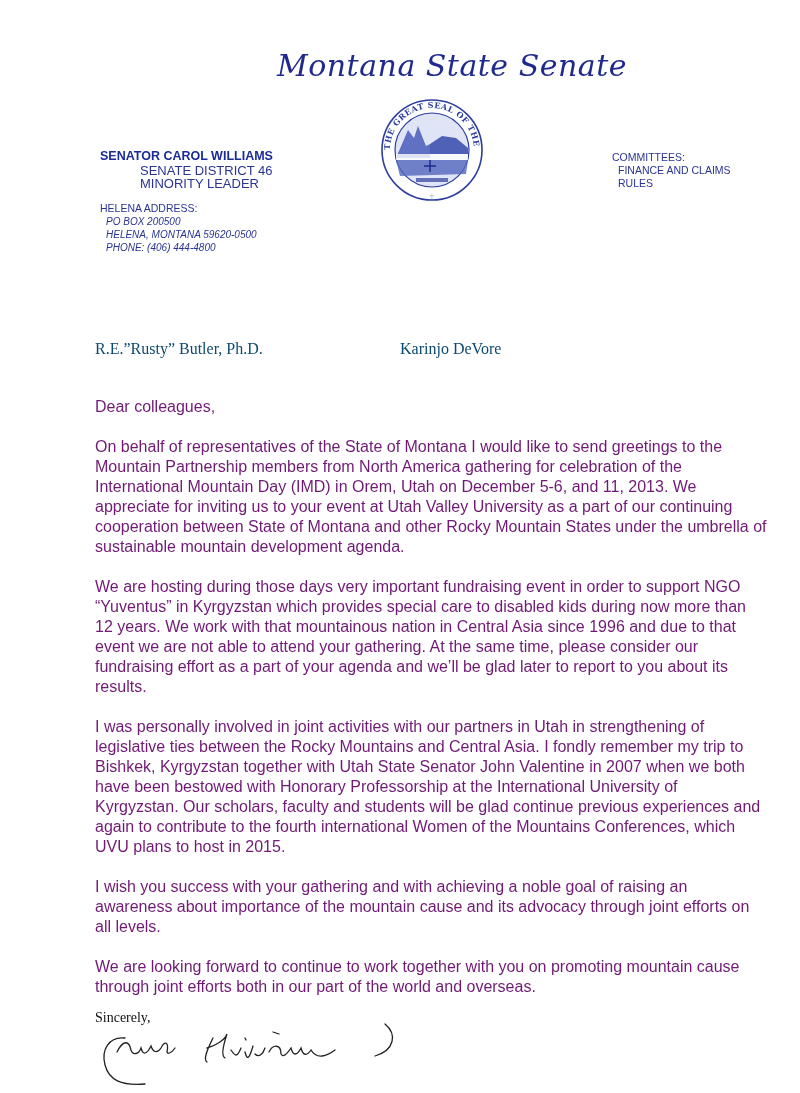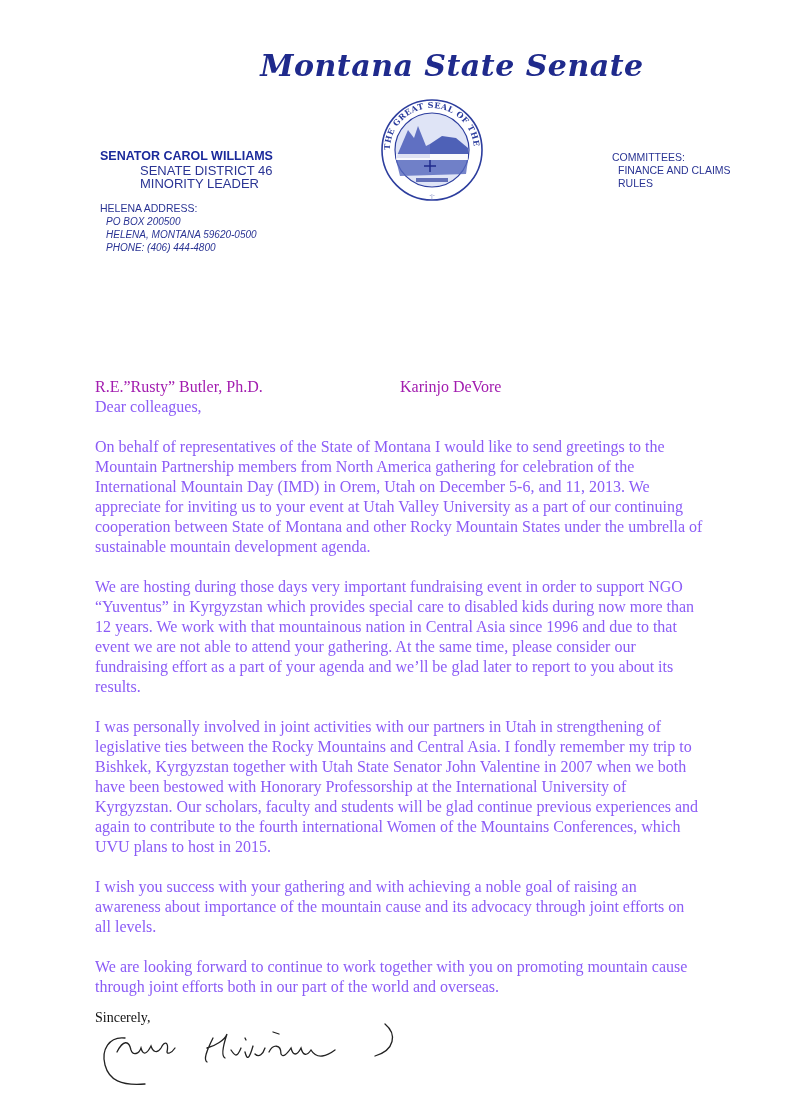--- a/index.html
+++ b/index.html
@@ -1,21 +1,21 @@
 <!DOCTYPE html>
 <html><head>
 <meta charset="utf-8">
 <style>
   html, body { margin: 0; padding: 0; background: #ffffff; }
   body { width: 800px; height: 1093px; position: relative; overflow: hidden; }
   .page { position: absolute; left: 0; top: 0; width: 800px; height: 1093px; background: #fff; }
 
   .masthead {
     position: absolute; left: 0; top: 48px; width: 800px; text-align: center;
-    font-family: "DejaVu Serif", serif; font-weight: bold; font-size: 30px;
+    font-family: "DejaVu Serif", serif; font-weight: normal; font-size: 30px;
     color: #1f2a8c; letter-spacing: 0.5px; font-style: italic;
   }
   .masthead span { display: inline-block; transform: translateX(52px); }
 
   .seal { position: absolute; left: 380px; top: 96px; width: 104px; height: 116px; }
 
   .motto {
     position: absolute; left: 330px; top: 222px; width: 220px; text-align: center;
     font-family: "DejaVu Serif", serif; font-style: italic; font-size: 20px;
     color: #1f2a8c; letter-spacing: 0.3px;
@@ -24,25 +24,25 @@
   .sender { position: absolute; left: 100px; top: 149px; font-family: "Liberation Sans", sans-serif; color: #2a3494; }
   .sender .name { font-weight: bold; font-size: 12.5px; color: #1b2a9b; line-height: 15px; }
   .sender .line { font-size: 13px; line-height: 13px; margin-left: 40px; }
   .addr { margin-top: 12px; }
   .addr .hd { font-size: 10.5px; line-height: 13px; }
   .addr .ln { font-size: 10px; line-height: 13px; padding-left: 6px; font-style: italic; }
 
   .committees { position: absolute; left: 612px; top: 151px; font-family: "Liberation Sans", sans-serif; color: #2a3494; font-size: 10.5px; line-height: 13px; }
   .committees .ln { padding-left: 6px; }
 
-  .recipients { position: absolute; top: 340px; font-family: "Liberation Serif", serif; font-size: 16px; color: #a21caf; margin-top: 38px; }
+  .recipients { position: absolute; top: 340px; font-family: "Liberation Serif", serif; font-size: 16px; color: #0c4a6e; }
   .recip-1 { left: 95px; }
   .recip-2 { left: 400px; }
 
-  .body-text { position: absolute; left: 95px; top: 397px; width: 680px; font-family: Liberation Serif, serif; font-size: 16px; line-height: 20px; color: #8b5cf6; }
+  .body-text { position: absolute; left: 95px; top: 397px; width: 680px; font-family: Liberation Sans, sans-serif; font-size: 16px; line-height: 20px; color: #701a75; }
   .body-text p { margin: 0 0 20px 0; white-space: pre-line; }
   .body-text .salutation { margin-bottom: 20px; }
 
   .closing { position: absolute; left: 95px; top: 1010px; font-family: "Liberation Serif", serif; font-size: 14px; color: #111; }
 
   .signature { position: absolute; left: 95px; top: 1010px; width: 330px; height: 80px; }
 </style>
 </head>
 <body>
 

